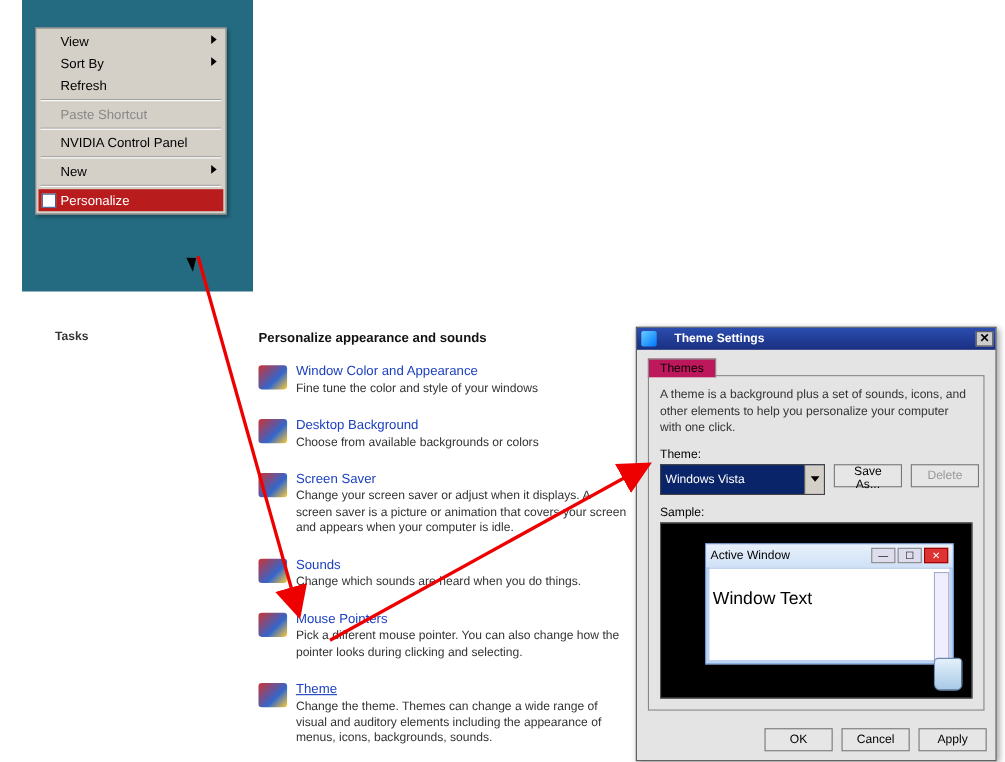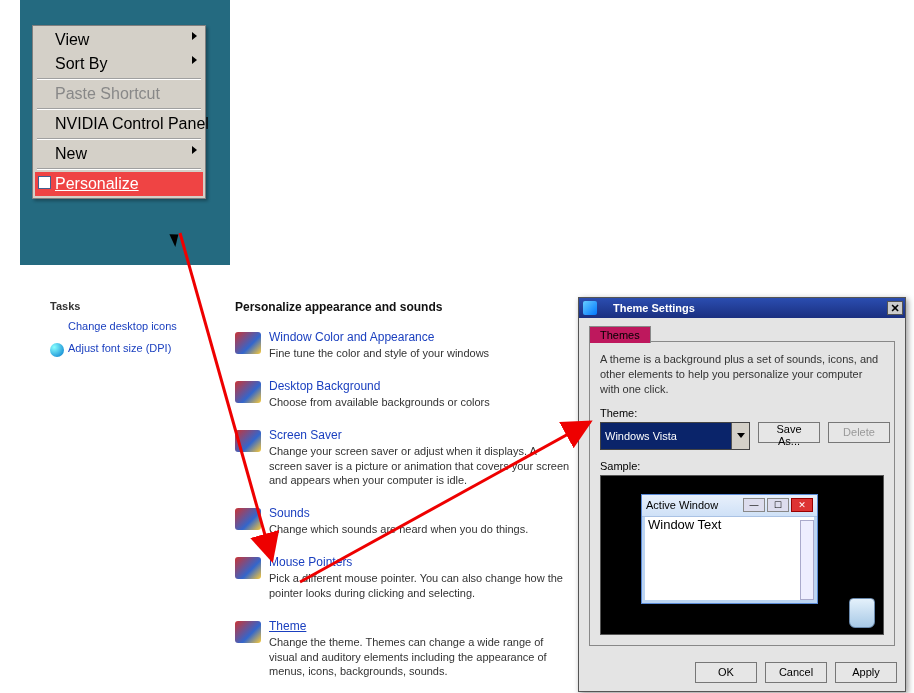--- a/index.html
+++ b/index.html
@@ -25,41 +25,40 @@
     top: 25px; left: 32px;
     width: 174px;
     background: #d4d0c8;
     border: 1px solid #7f7f7f;
     box-shadow: 2px 2px 3px rgba(0,0,0,0.3);
     padding: 2px;
   }
   .ctx-item {
     position: relative;
     padding: 3px 20px 3px 20px;
-    font-size: 16px;
+    font-size: 12px;
     color: #000;
     white-space: nowrap;
   }
   .ctx-item.disabled { color: #888; }
   .ctx-item .arrow {
     position: absolute; right: 6px; top: 4px;
     width: 0; height: 0;
     border-top: 4px solid transparent;
     border-bottom: 4px solid transparent;
     border-left: 5px solid #000;
   }
   .ctx-sep {
     margin: 2px 2px;
     border-top: 1px solid #a0a0a0;
     border-bottom: 1px solid #fff;
   }
   .ctx-item.selected {
-    background: #ef4444;
+    background: #b91c1c;
     color: #fff;
-    text-decoration: underline;
   }
   .ctx-item.selected .ic { background:#fff; }
   .ctx-item .ic {
     position:absolute; left:3px; top:4px;
     width:13px; height:13px;
     background:#6aa0e0;
     border:1px solid #406090;
   }
 
   
@@ -196,34 +195,34 @@
     cursor:pointer;
   }
   .btn.disabled { color:#999; }
   .sample-box {
     background:#000; border:1px solid #555;
     height:160px; position:relative;
     overflow:hidden;
   }
   .fake-win {
     position:absolute; left:40px; top:18px;
-    width:177px; height:110px;
+    width:226px; height:110px;
     background:#fff; border:1px solid #5a8ad6;
     box-shadow:0 0 0 3px #bcd4f1 inset;
   }
   .fake-win .fw-title{
     background:linear-gradient(#e8f0fb,#cfe1f7);
     height:22px; display:flex;align-items:center;
     padding:0 4px; font-size:11px; gap:6px;
     border-bottom:1px solid #aac2e4;
   }
   .fw-btns { margin-left:auto; display:flex; gap:2px;}
   .fw-b { width:22px;height:14px;border:1px solid #888;background:#dde;display:flex;align-items:center;justify-content:center;font-size:9px;}
   .fw-b.cl{background:#d33;color:#fff;border-color:#900;}
-  .fake-win .fw-body{ padding:0 6px; font-size:13px;}
+  .fake-win .fw-body{ padding:19px 6px; font-size:16px;}
   .fake-win .fw-scroll{ position:absolute; right:3px; top:25px; bottom:3px; width:14px; background:#eef; border:1px solid #aac;}
   .recycle {
     position:absolute; right:8px; bottom:6px; width:26px;height:30px;
     background:linear-gradient(#e4f1fb,#a8c9e6); border-radius:4px 4px 6px 6px;
     border:1px solid #6a8aae;
   }
   .dlg-btns {
     display:flex; gap:8px; justify-content:flex-end;
     padding:8px 8px;
   }
@@ -239,36 +238,33 @@
     transform: rotate(-25deg);
   }
 </style>
 </head>
 <body>
 
 <div class="desktop-bg"></div>
 <div class="ctx-menu" id="ctx-menu">
     <div class="ctx-item"><span>View</span><span class="arrow"></span></div>
     <div class="ctx-item"><span>Sort By</span><span class="arrow"></span></div>
+    <div class="ctx-item"><span>Refresh</span></div>
     <div class="ctx-sep"></div>
     <div class="ctx-item disabled"><span>Paste Shortcut</span></div>
     <div class="ctx-sep"></div>
     <div class="ctx-item"><span>NVIDIA Control Panel</span></div>
     <div class="ctx-sep"></div>
     <div class="ctx-item"><span>New</span><span class="arrow"></span></div>
     <div class="ctx-sep"></div>
     <div class="ctx-item selected"><span>Personalize</span><span class="ic"></span></div>
   </div>
 
 <div class="tasks-panel">
   <h4>Tasks</h4>
-  <div id="task-links">
-      <a href="#">Change desktop icons</a>
-      <a href="#">Adjust font size (DPI)<span class="tic"></span></a>
-    </div>
 </div>
 
 <div class="personalize-panel">
   <h3>Personalize appearance and sounds</h3>
   <div id="p-items">
       <div class="p-item"><span class="p-ico"></span><a href="#" class="title">Window Color and Appearance</a><div class="desc">Fine tune the color and style of your windows</div></div>
       <div class="p-item"><span class="p-ico"></span><a href="#" class="title">Desktop Background</a><div class="desc">Choose from available backgrounds or colors</div></div>
       <div class="p-item"><span class="p-ico"></span><a href="#" class="title">Screen Saver</a><div class="desc">Change your screen saver or adjust when it displays. A screen saver is a picture or animation that covers your screen and appears when your computer is idle.</div></div>
       <div class="p-item"><span class="p-ico"></span><a href="#" class="title">Sounds</a><div class="desc">Change which sounds are heard when you do things.</div></div>
       <div class="p-item"><span class="p-ico"></span><a href="#" class="title">Mouse Pointers</a><div class="desc">Pick a different mouse pointer. You can also change how the pointer looks during clicking and selecting.</div></div>

